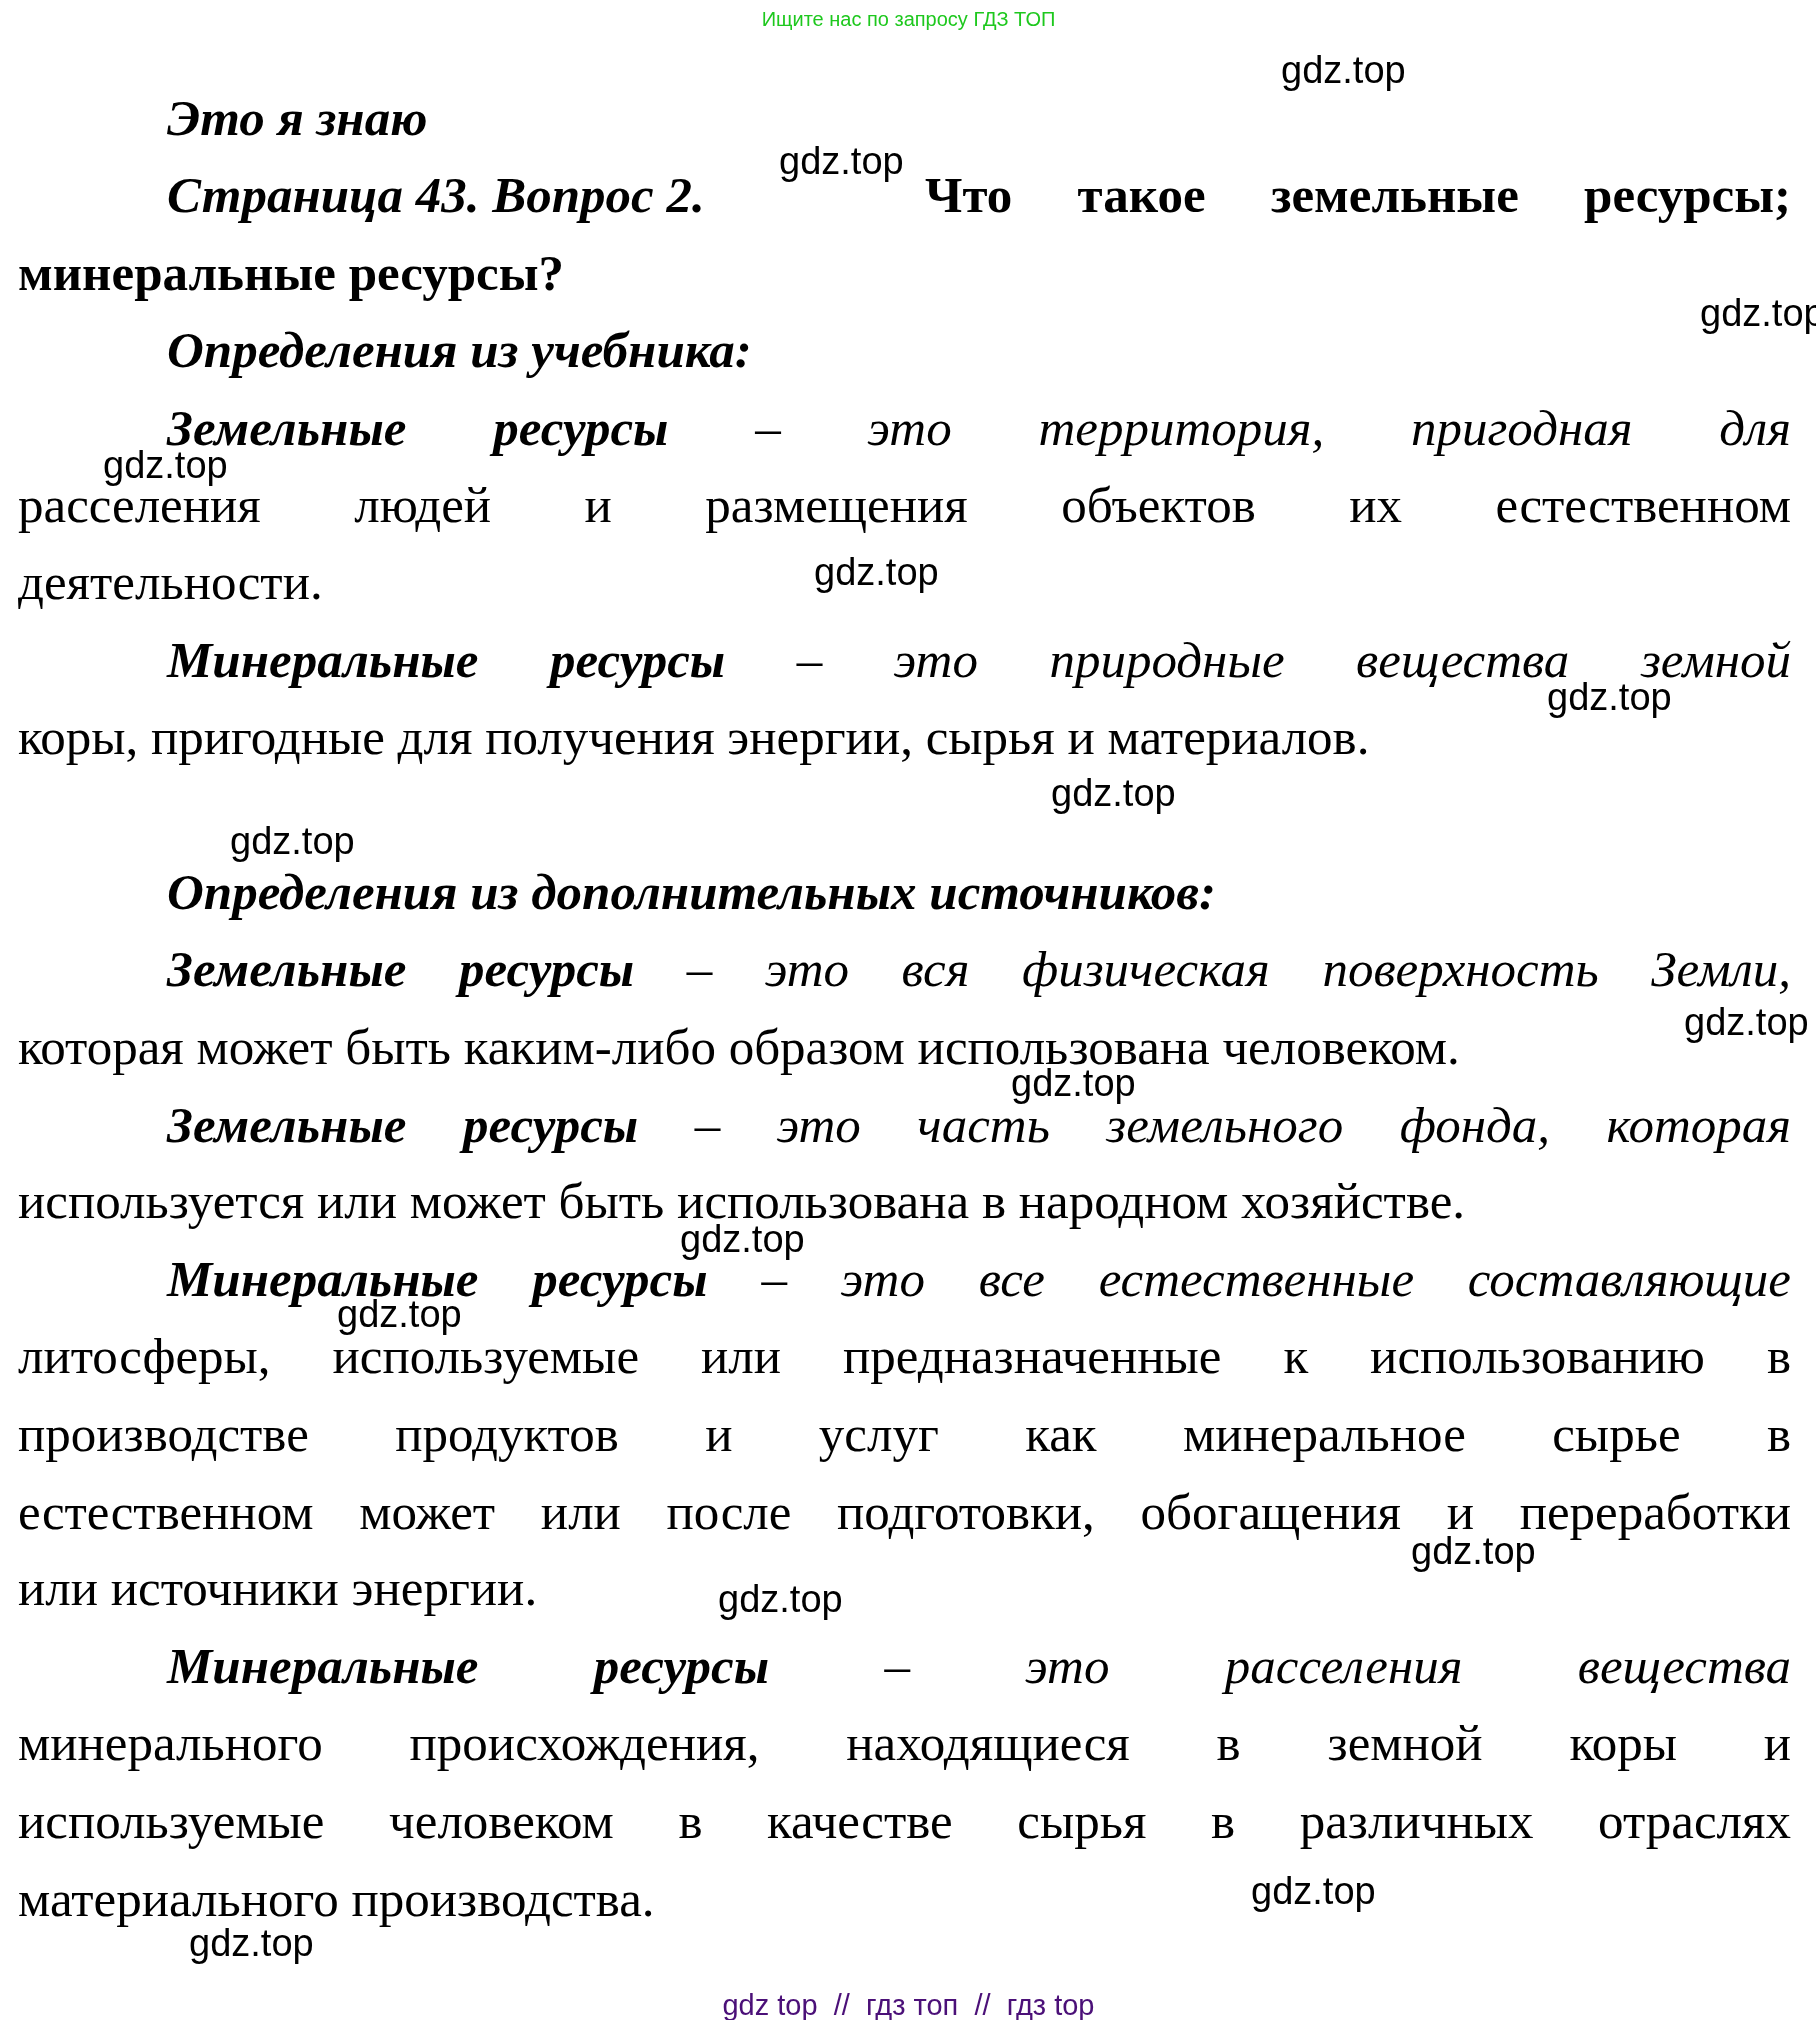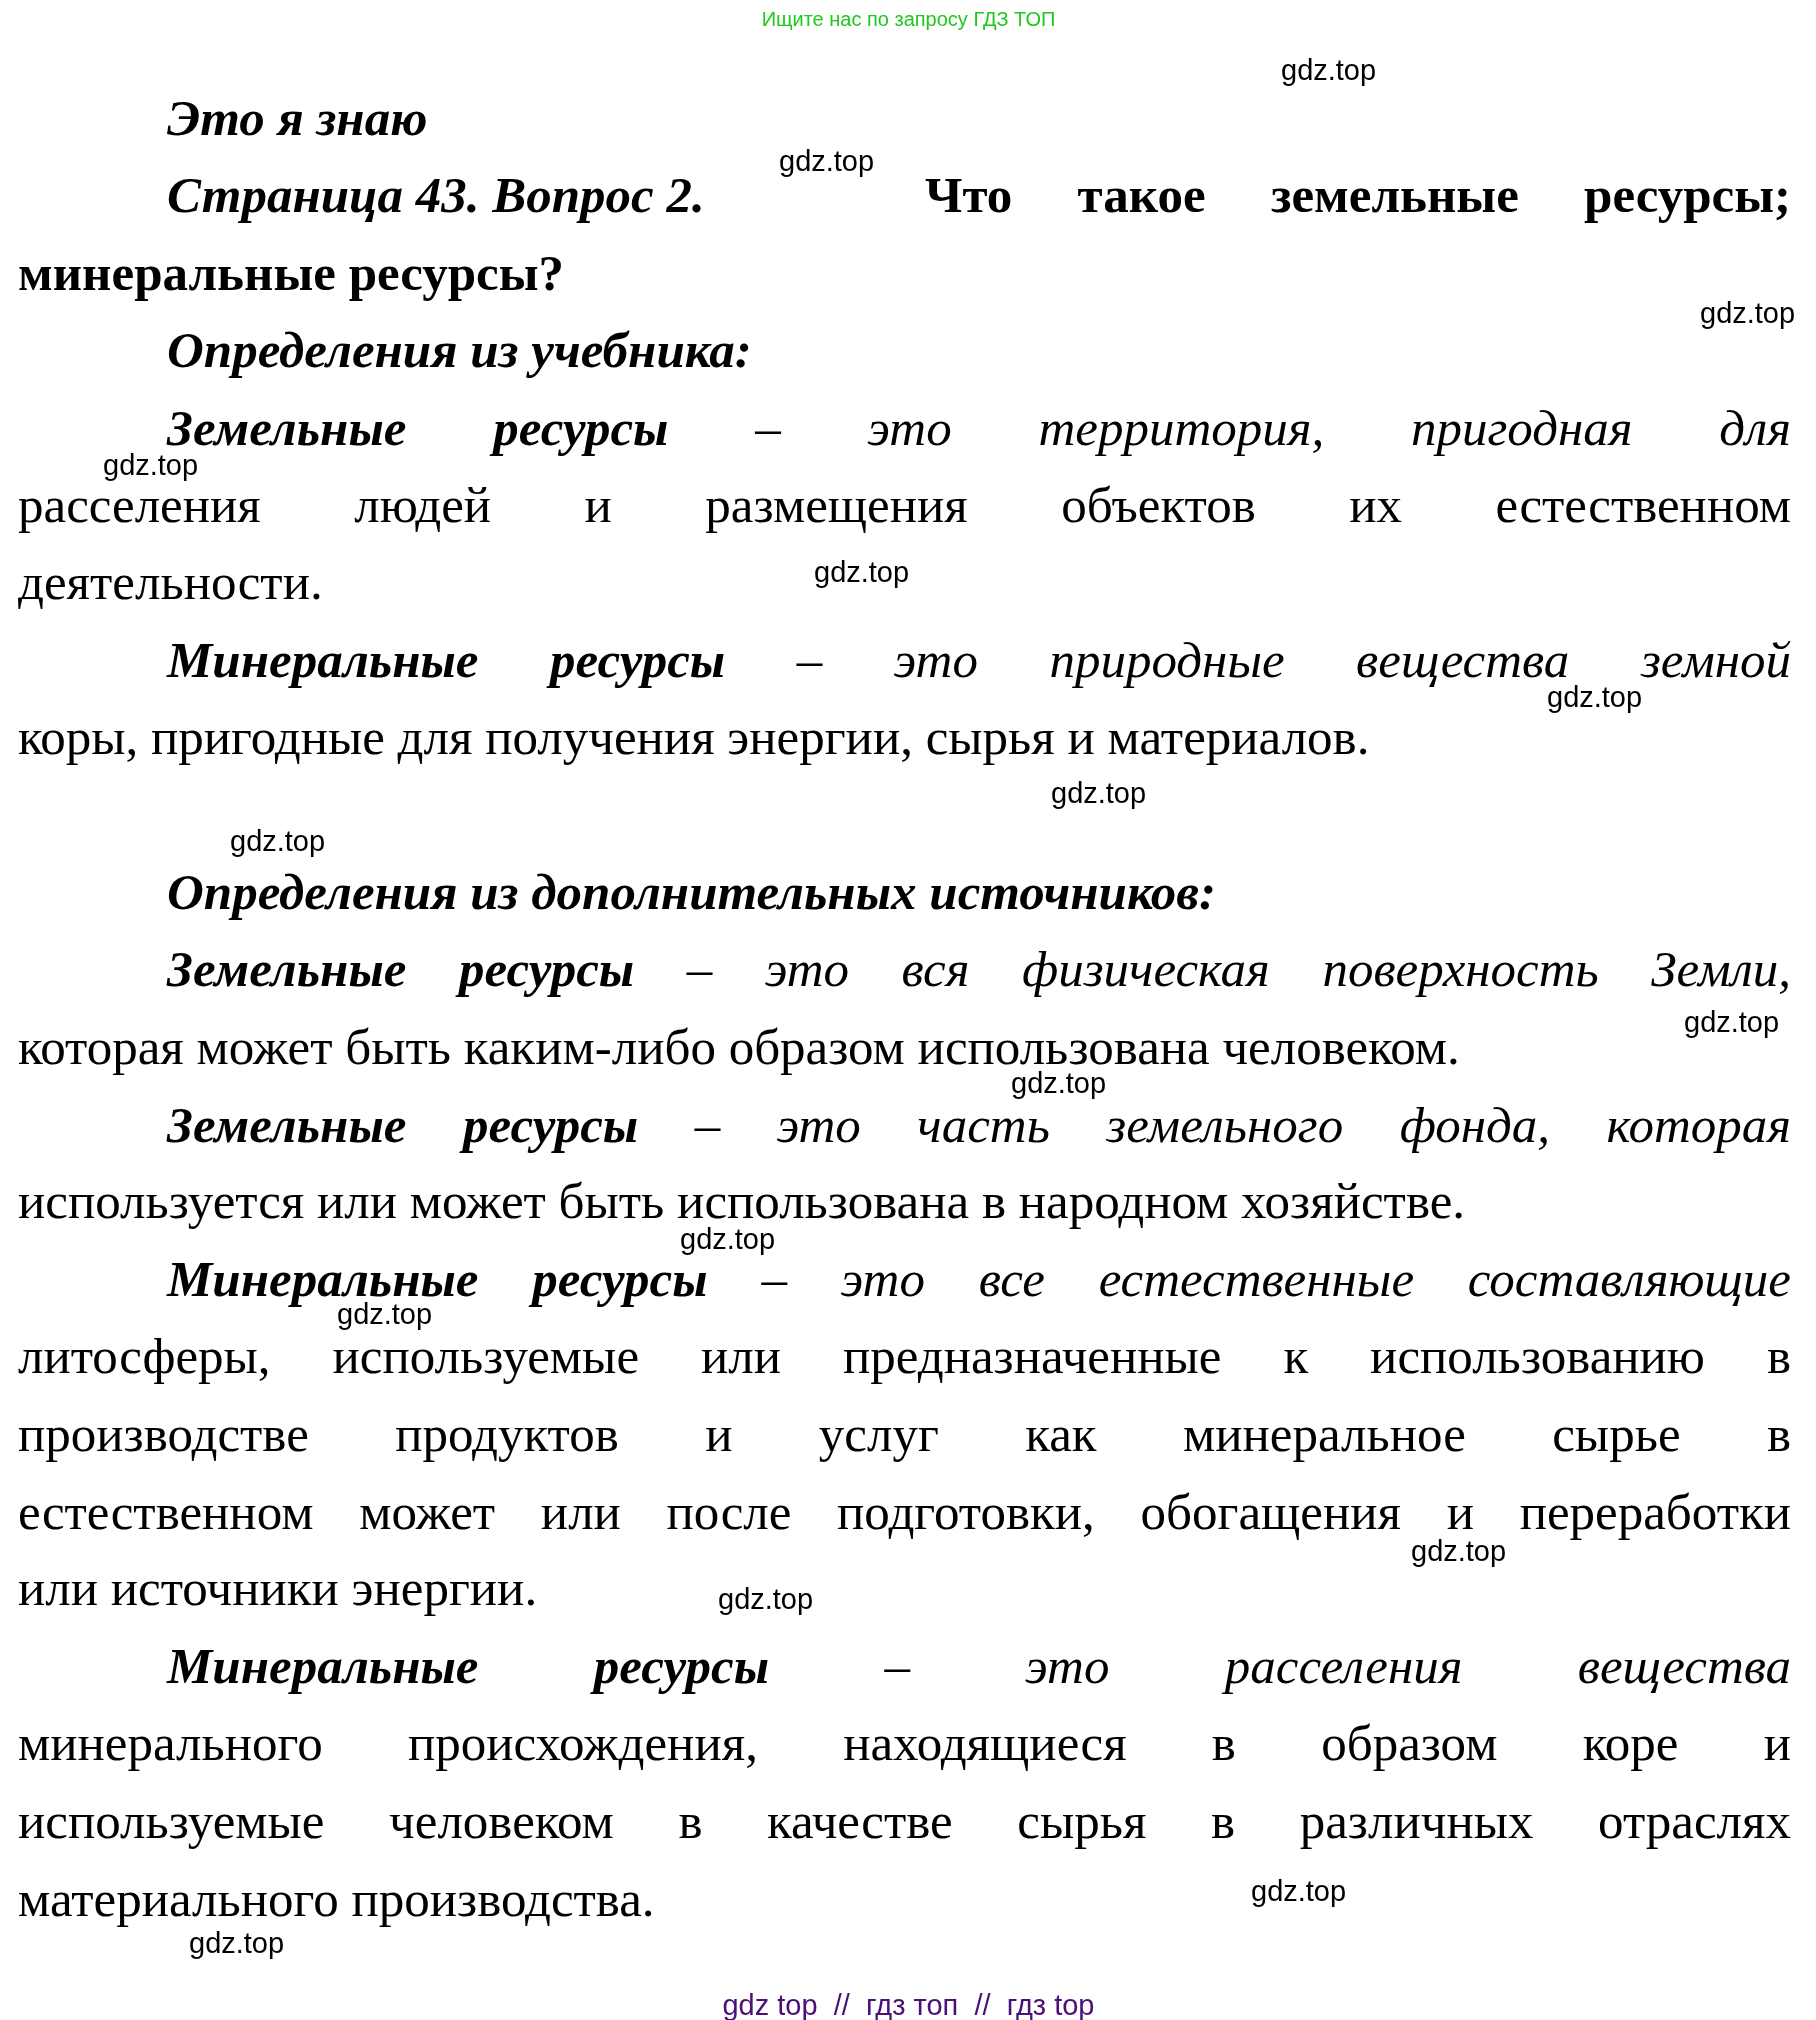--- a/index.html
+++ b/index.html
@@ -18,21 +18,21 @@
       position: absolute; left: 18px; width: 1773px; top: 0;
       font-family: "Liberation Serif", serif; font-size: 51px; color: #000;
       line-height: 77px;
     }
     .line { position: absolute; left: 0; width: 1773px; white-space: nowrap; }
     .j { text-align: justify; text-align-last: justify; }
     .b { font-weight: bold; }
     .ind { left: 149px; width: 1624px; font-style: italic; }
     .wm {
       position: absolute; font-family: "Liberation Sans", sans-serif;
-      font-size: 29px; color: #000; line-height: 32px; white-space: nowrap;
+      font-size: 38px; color: #000; line-height: 32px; white-space: nowrap;
     }
   </style>
 </head>
 <body>
 
 <div class="banner">Ищите нас по запросу ГДЗ ТОП</div>
 
 <div class="doc">
   <div class="line ind b" style="top:80px;">Это я знаю</div>
 
@@ -57,21 +57,21 @@
   <div class="line ind j" style="top:1087px;"><span class="b">Земельные ресурсы</span> <span>– это часть земельного фонда, которая</span></div>
   <div class="line" style="top:1163px;">используется или может быть использована в народном хозяйстве.</div>
 
   <div class="line ind j" style="top:1241px;"><span class="b">Минеральные ресурсы</span> <span>– это все естественные составляющие</span></div>
   <div class="line j" style="top:1318px;">литосферы, используемые или предназначенные к использованию в</div>
   <div class="line j" style="top:1396px;">производстве продуктов и услуг как минеральное сырье в</div>
   <div class="line j" style="top:1474px;">естественном может или после подготовки, обогащения и переработки</div>
   <div class="line" style="top:1550px;">или источники энергии.</div>
 
   <div class="line ind j" style="top:1628px;"><span class="b">Минеральные ресурсы</span> <span>– это расселения вещества</span></div>
-  <div class="line j" style="top:1705px;">минерального происхождения, находящиеся в образом коре и</div>
+  <div class="line j" style="top:1705px;">минерального происхождения, находящиеся в земной коры и</div>
   <div class="line j" style="top:1783px;">используемые человеком в качестве сырья в различных отраслях</div>
   <div class="line" style="top:1861px;">материального производства.</div>
 </div>
 
 <div class="wm" style="left:1281px; top:54px;">gdz.top</div>
 <div class="wm" style="left:779px; top:145px;">gdz.top</div>
 <div class="wm" style="left:1700px; top:297px;">gdz.top</div>
 <div class="wm" style="left:103px; top:449px;">gdz.top</div>
 <div class="wm" style="left:814px; top:556px;">gdz.top</div>
 <div class="wm" style="left:1547px; top:681px;">gdz.top</div>

